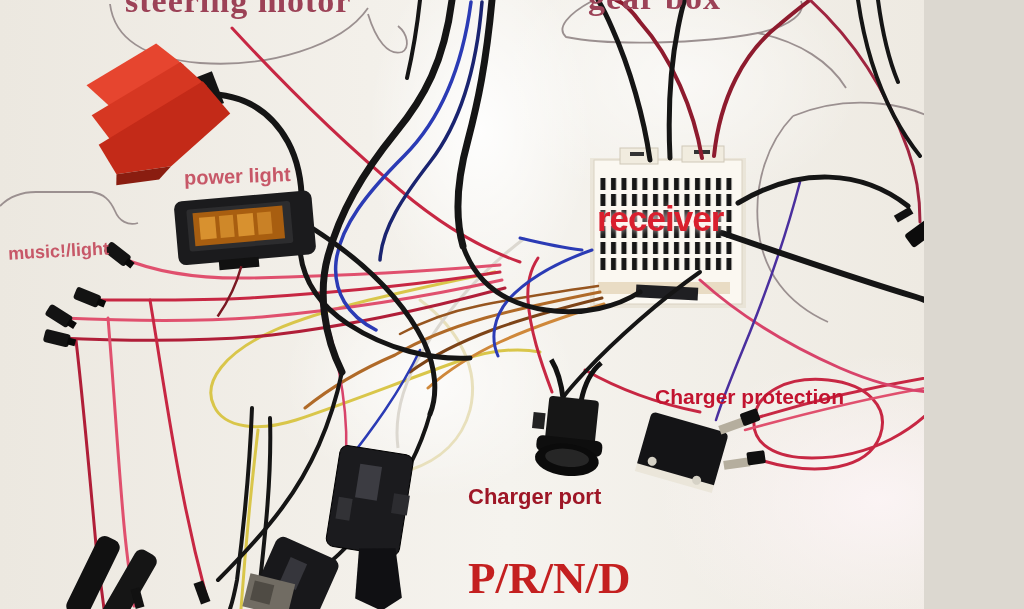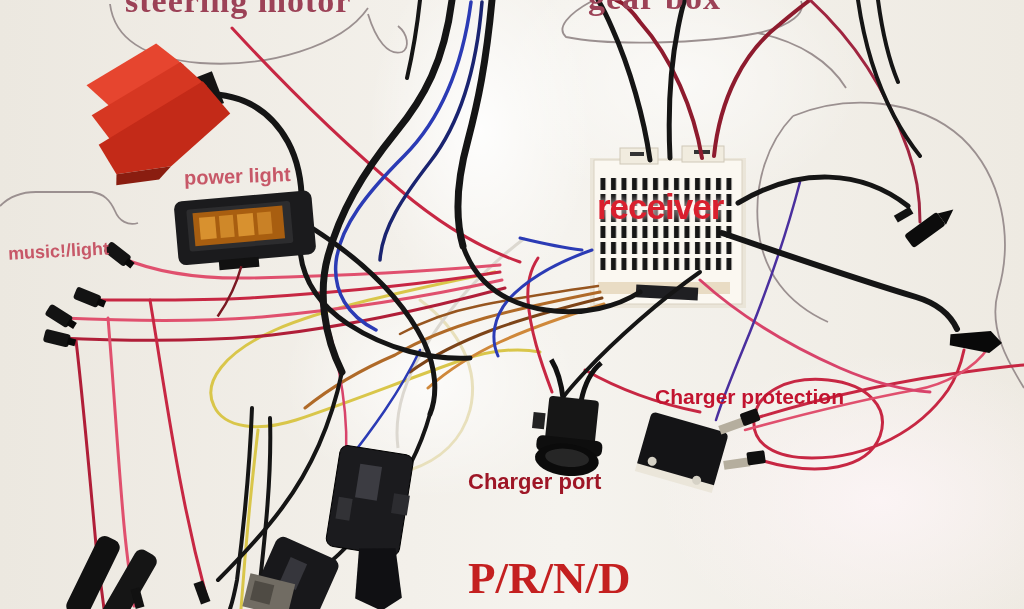--- a/index.html
+++ b/index.html
@@ -1,38 +1,38 @@
 <!DOCTYPE html>
 <html><head>
 <meta charset="utf-8">
 <style>
   html,body{margin:0;padding:0;background:#dcd8d0;}
   #stage{
-    position:relative;width:1024px;height:609px;overflow:hidden;
+    position:relative;width:924px;height:609px;overflow:hidden;
     font-family:"Liberation Sans",sans-serif;
     background:
       radial-gradient(160px 250px at 480px 130px, rgba(255,255,255,.9), rgba(255,255,255,0) 70%),
       radial-gradient(210px 170px at 430px 380px, rgba(255,255,255,.75), rgba(255,255,255,0) 70%),
       radial-gradient(320px 210px at 880px 500px, rgba(253,245,247,.85), rgba(255,255,255,0) 70%),
       radial-gradient(260px 180px at 680px 80px,  rgba(255,255,255,.6), rgba(255,255,255,0) 70%),
       linear-gradient(90deg,#ece8e0,#f3f0ea 40%,#f5f3ee 55%,#eeeae2);
   }
   #wireart{position:absolute;left:0;top:0;}
   .label{position:absolute;white-space:nowrap;line-height:1;}
   .lbl-serif-bold{font-family:"Liberation Serif",serif;font-weight:bold;}
   .lbl-serif{font-family:"Liberation Serif",serif;font-weight:normal;}
   .lbl-sans-bold{font-family:"Liberation Sans",sans-serif;font-weight:bold;}
   #lbl-steering{left:125px;top:-16px;font-size:34px;letter-spacing:1px;}
   #lbl-gearbox{left:588px;top:-19px;font-size:34px;letter-spacing:1px;}
   #lbl-powerlight{left:184px;top:166px;font-size:20px;transform:rotate(-2deg);}
   #lbl-musiclight{left:8px;top:242px;font-size:18px;transform:rotate(-3deg);}
-  #lbl-receiver{left:597px;top:189px;font-size:35px;letter-spacing:-1px;text-shadow:0 0 6px rgba(255,240,240,.9);}
+  #lbl-receiver{left:597px;top:201px;font-size:35px;letter-spacing:-1px;text-shadow:0 0 6px rgba(255,240,240,.9);}
   #lbl-battery{left:860px;top:269px;font-size:37px;letter-spacing:-1px;}
   #lbl-overload{left:655px;top:386px;font-size:21px;}
-  #lbl-charger{left:468px;top:471px;font-size:22px;}
+  #lbl-charger{left:468px;top:486px;font-size:22px;}
   #lbl-prnd{left:468px;top:556px;font-size:45px;}
 </style>
 </head>
 <body>
 
 <div id="stage">
 
 <svg id="wireart" width="1024" height="609" viewBox="0 0 1024 609">
   <defs>
     <pattern id="pins" width="10.5" height="16" patternUnits="userSpaceOnUse">

